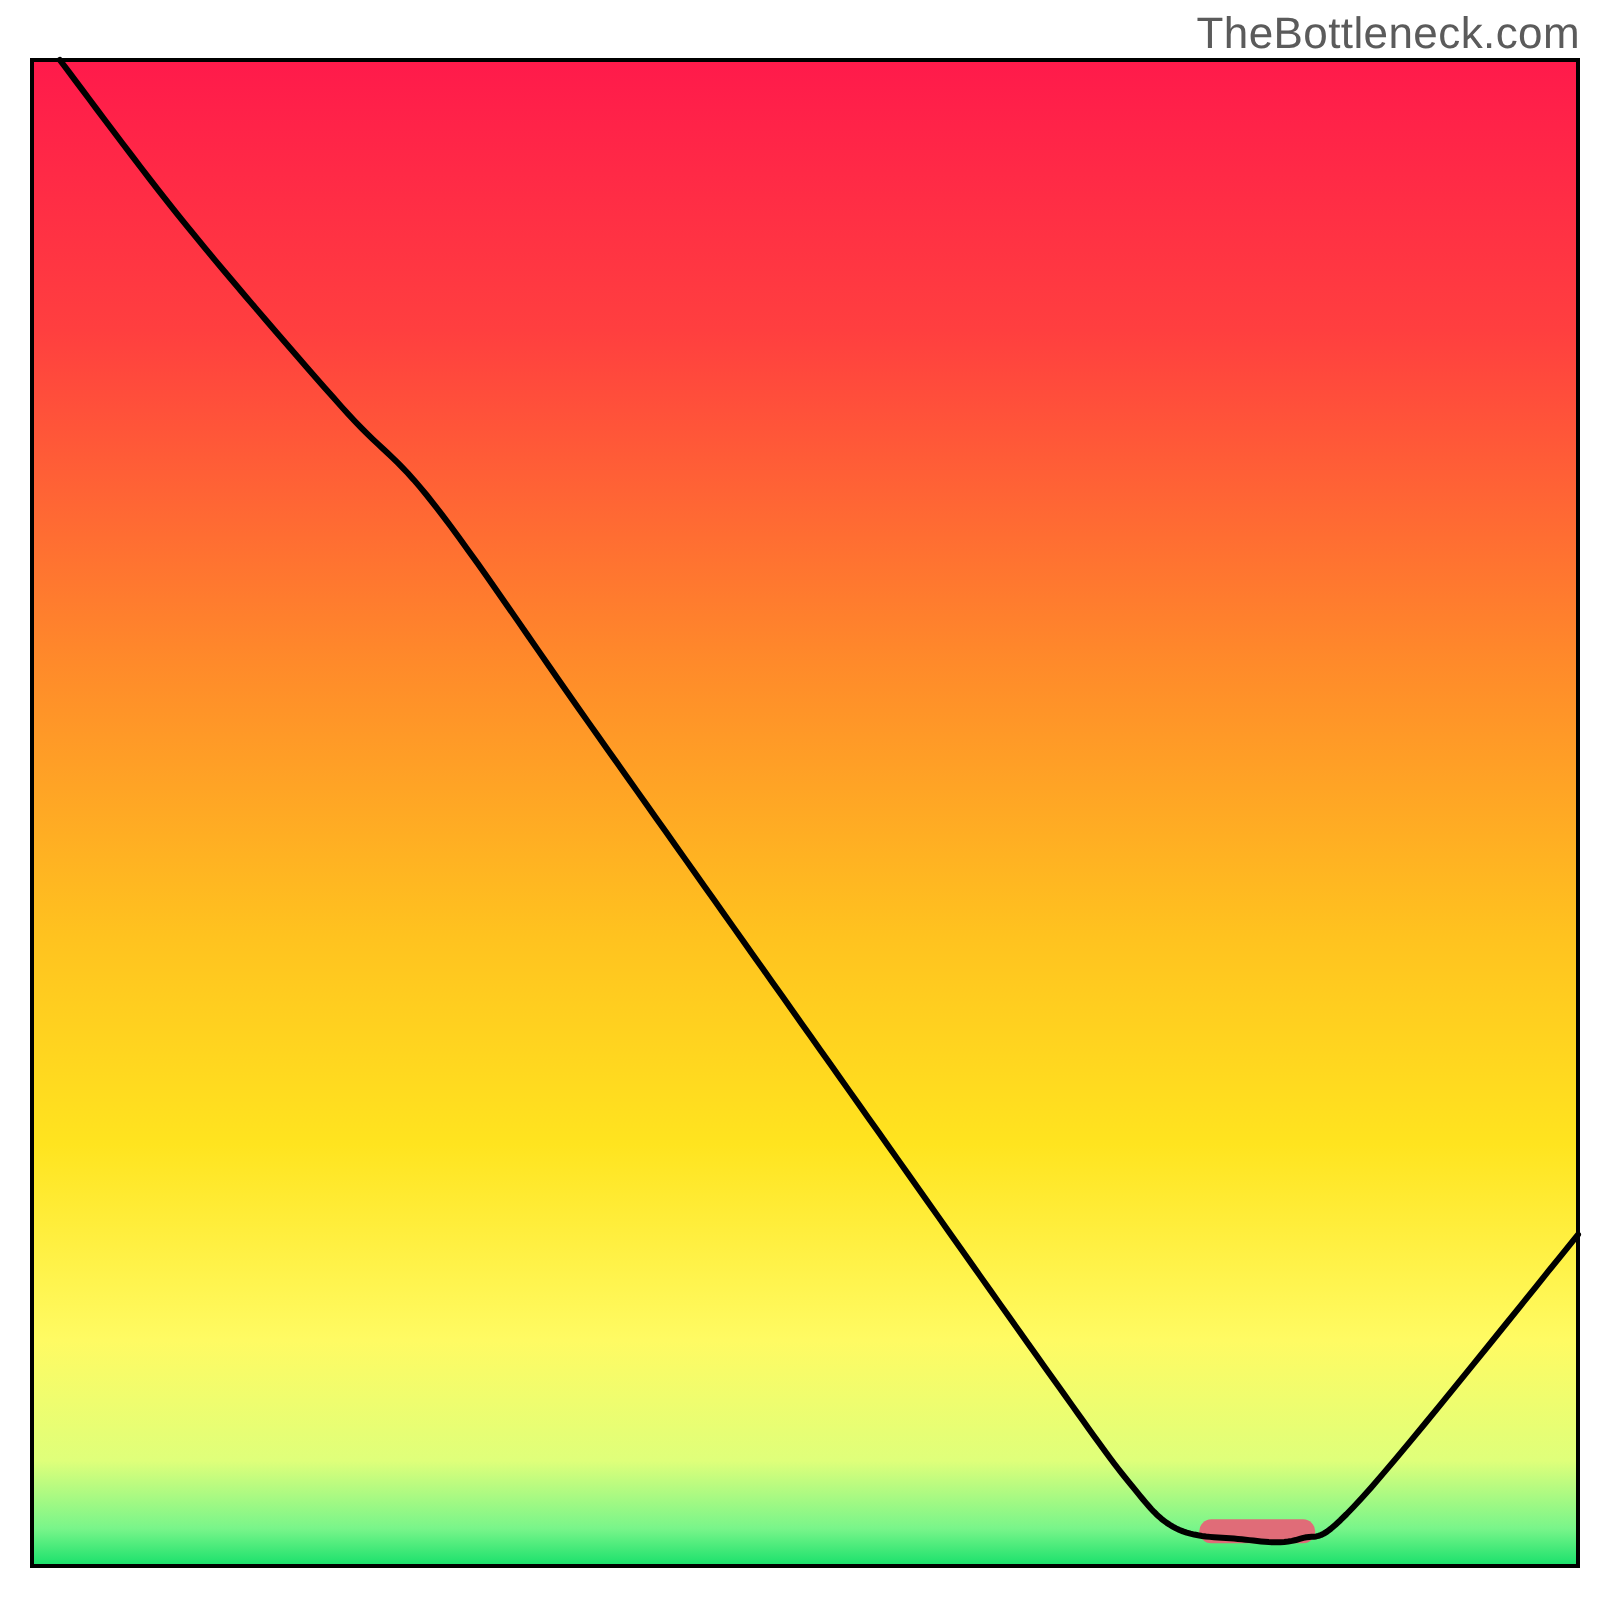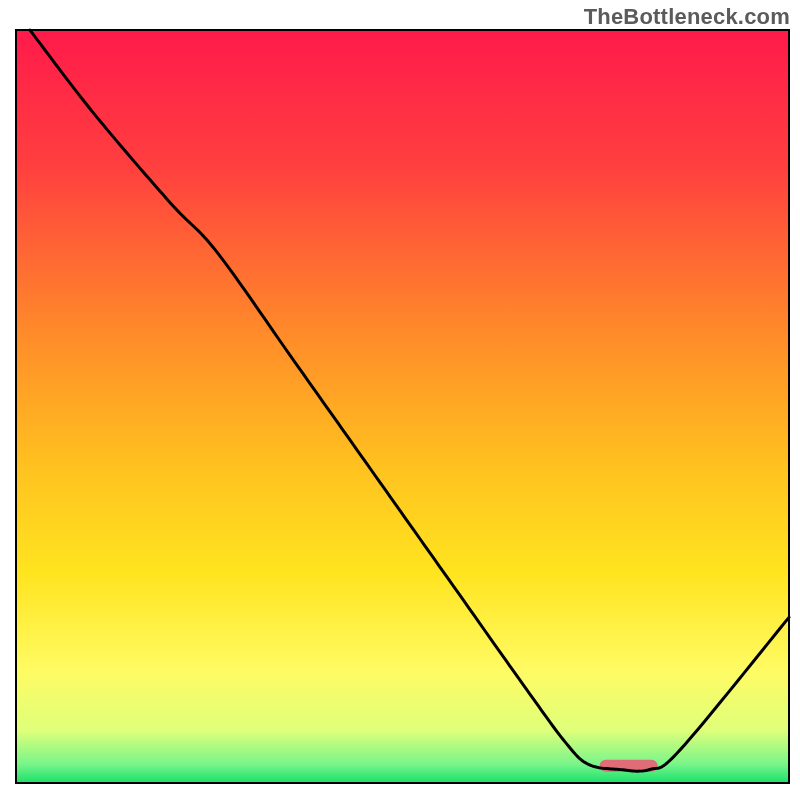--- a/index.html
+++ b/index.html
@@ -14,21 +14,21 @@
   #container {
     position: relative;
     width: 800px;
     height: 800px;
   }
   #watermark {
     position: absolute;
     top: 4px;
     right: 10px;
     font-size: 22px;
-    font-weight: 700;
+    font-weight: 400;
     color: #5b5b5b;
     letter-spacing: 0.2px;
     text-align: center;
   }
   #chart {
     position: absolute;
     left: 0;
     top: 0;
   }
 </style>

